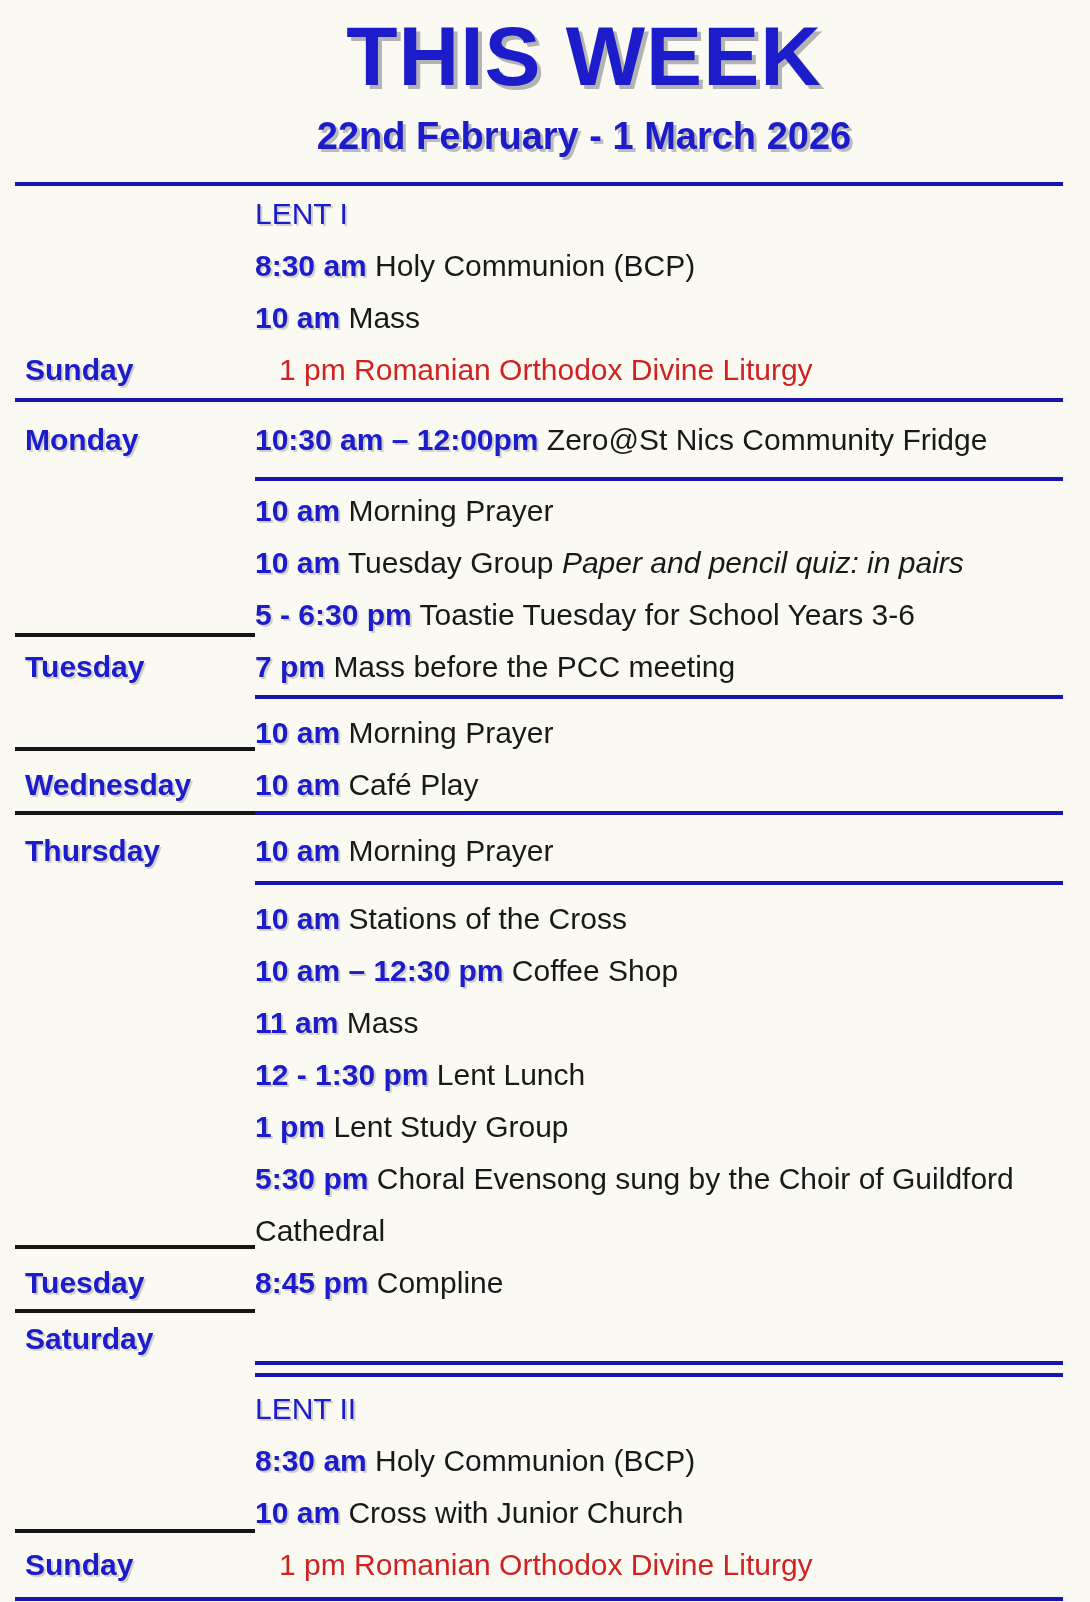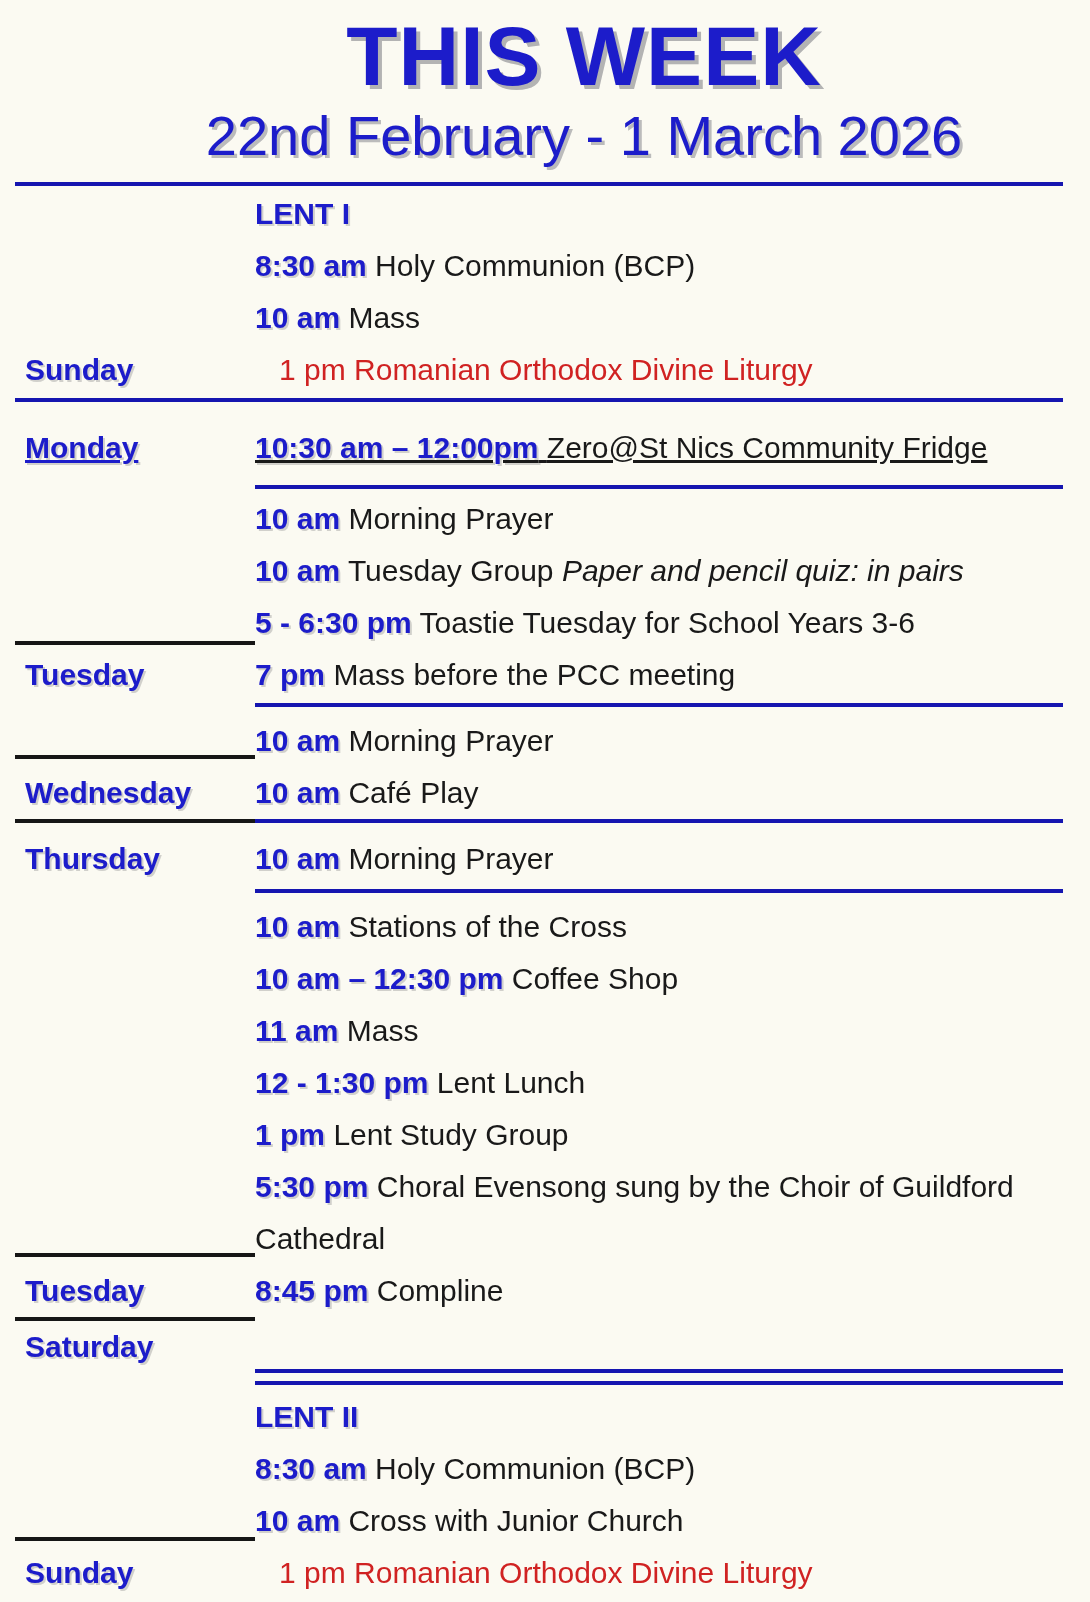--- a/index.html
+++ b/index.html
@@ -15,46 +15,46 @@
   }
   .sheet{width:1048px; margin:0 15px;}
   
   .header{padding:8px 0 14px 90px; text-align:center;}
   .title{
     color:var(--blue); font-weight:bold; font-size:84px; line-height:96px;
     letter-spacing:1px;
     text-shadow:4px 4px 0 #b3b3b3;
   }
   .date-range{
-    color:var(--blue); font-weight:normal; font-size:56px; line-height:64px;
+    color:var(--blue); font-weight:bold; font-size:38px; line-height:64px;
     text-shadow:3px 3px 0 #bbbbbb;
   }
   
   .schedule{
     border-top:4px solid var(--rule-blue);
     border-bottom:4px solid var(--rule-blue);
   }
   .row{display:flex; align-items:flex-end;}
   .day{
     flex:0 0 240px; width:240px; padding-left:10px;
     color:var(--blue); font-weight:bold; font-size:30px; line-height:52px;
     text-shadow:2px 2px 0 rgba(150,150,150,.42);
   }
   .events{flex:1 1 auto; min-height:1px;}
   .row:not(:first-child) .day{border-top:4px solid var(--rule-black);}
   .row:not(:first-child).blue-left .day{border-top-color:var(--rule-blue);}
   .row:not(:first-child) .events{border-top:4px solid var(--rule-blue);}
   .event{font-size:30px; line-height:52px; max-width:800px;}
   .event .time{color:var(--blue); font-weight:bold; text-shadow:2px 2px 0 rgba(150,150,150,.42);}
-  .event .event-heading{color:var(--blue); font-weight:bold; text-shadow:2px 2px 0 rgba(150,150,150,.42);}
+  .event .event-heading{color:var(--blue); font-weight:normal; text-shadow:2px 2px 0 rgba(150,150,150,.42);}
   .event .event-red{color:var(--red);margin-left:24px;}
   .event .italic{font-style:italic;}
   
   .r0 .day,.r0 .events{padding-top:2px; padding-bottom:2px;}
-  .r1 .day,.r1 .events{padding-top:20px; padding-bottom:11px;text-decoration:underline;}
+  .r1 .day,.r1 .events{padding-top:12px; padding-bottom:11px;}
   .r2 .day,.r2 .events{padding-top:4px; padding-bottom:2px;}
   .r3 .day,.r3 .events{padding-top:8px; padding-bottom:0;}
   .r4 .day,.r4 .events{padding-top:10px; padding-bottom:4px;}
   .r5 .day,.r5 .events{padding-top:8px; padding-bottom:0;}
   .r6 .day,.r6 .events{padding-top:0; padding-bottom:8px;}
   .r7 .day,.r7 .events{padding-top:6px; padding-bottom:6px;}
 </style>
 </head>
 <body>
 

